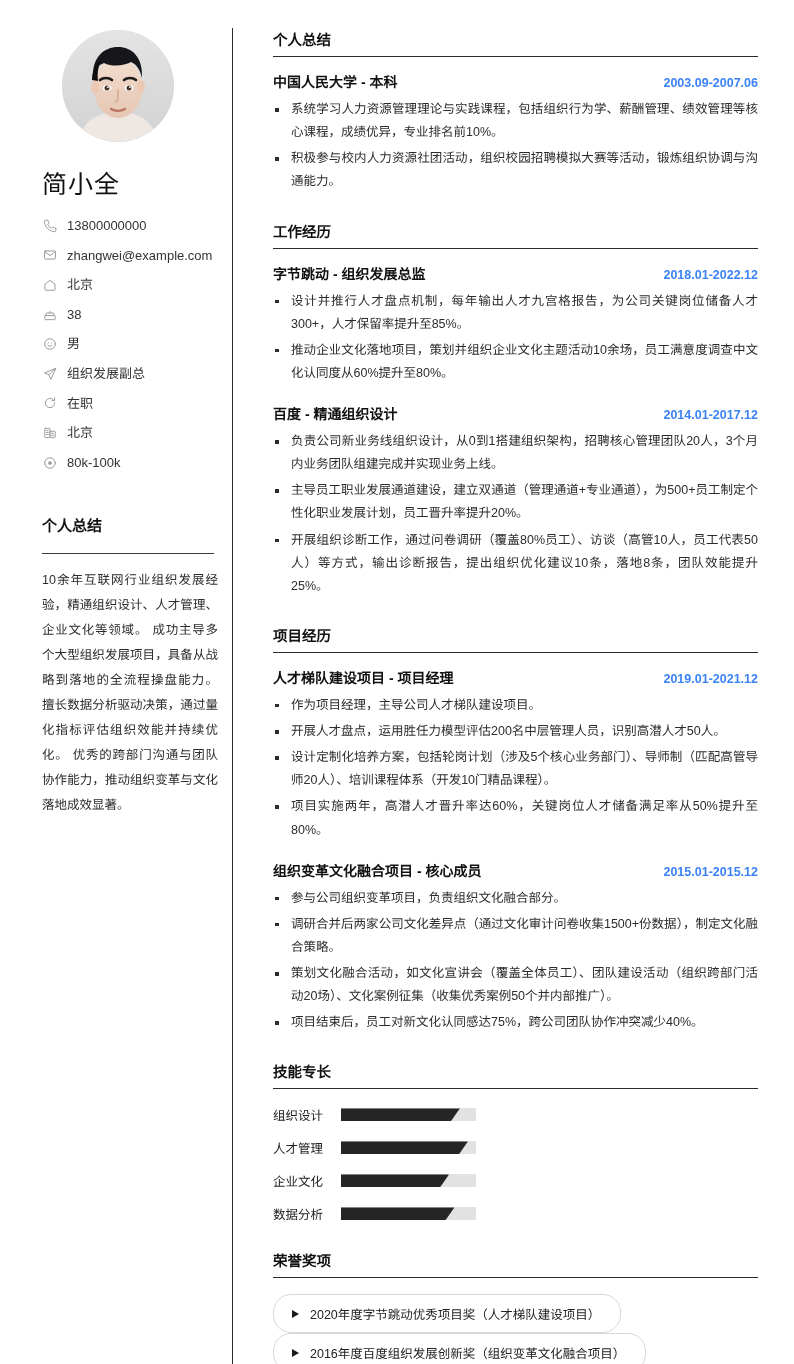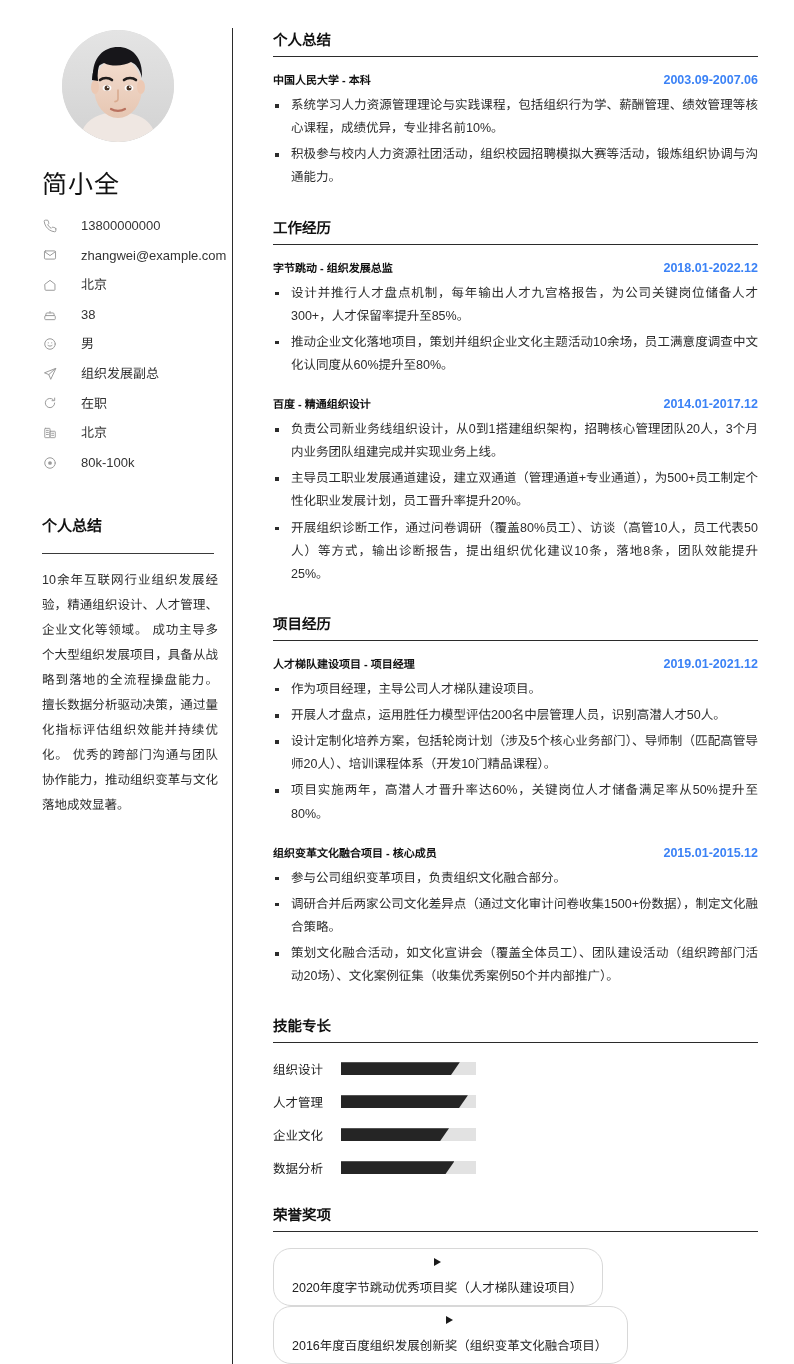--- a/index.html
+++ b/index.html
@@ -59,21 +59,21 @@
     letter-spacing: 1px;
     color: #111;
     margin-bottom: 18px;
     padding-left: 10px;
   }
 
   .contact-list { list-style: none; padding-left: 10px; }
   .contact-item {
     display: flex;
     align-items: center;
-    gap: 24px;
+    gap: 10px;
     font-size: 13px;
     color: #333;
     margin-bottom: 14px;
     line-height: 1.2;
   }
   .contact-icon {
     width: 15px;
     height: 15px;
     flex: 0 0 15px;
     display: inline-flex;
@@ -120,21 +120,21 @@
   .entry { margin-bottom: 18px; }
   .entry:last-child { margin-bottom: 0; }
   .entry-head {
     display: flex;
     justify-content: space-between;
     align-items: baseline;
     margin-bottom: 7px;
     gap: 12px;
   }
   .entry-title {
-    font-size: 11px;
+    font-size: 14px;
     font-weight: bold;
     color: #111;
   }
   .entry-date {
     font-size: 12.5px;
     font-weight: bold;
     color: #3b82f6;
     white-space: nowrap;
   }
   .bullets { list-style: none; }
@@ -199,21 +199,21 @@
     align-items: center;
     gap: 11px;
     border: 1px solid #d8d8d8;
     border-radius: 18px;
     padding: 9px 20px 9px 18px;
     margin-bottom: 11px;
     font-size: 12.5px;
     color: #222;
     background: #fff;
   }
-  .honor-item:last-child { margin-bottom: 0; flex-direction: column; }
+  .honor-item:last-child { margin-bottom: 0; }
   .honor-arrow {
     width: 0; height: 0;
     border-left: 7px solid #1a1a1a;
     border-top: 4.5px solid transparent;
     border-bottom: 4.5px solid transparent;
     flex: 0 0 auto;
   }
   .honor-row { display: block; }
 </style>
 </head>
@@ -420,20 +420,21 @@
 
       <div class="entry">
         <div class="entry-head">
           <span class="entry-title">组织变革文化融合项目 - 核心成员</span>
           <span class="entry-date">2015.01-2015.12</span>
         </div>
         <ul class="bullets">
           <li>参与公司组织变革项目，负责组织文化融合部分。</li>
           <li>调研合并后两家公司文化差异点（通过文化审计问卷收集1500+份数据），制定文化融合策略。</li>
           <li>策划文化融合活动，如文化宣讲会（覆盖全体员工）、团队建设活动（组织跨部门活动20场）、文化案例征集（收集优秀案例50个并内部推广）。</li>
+          <li>项目结束后，员工对新文化认同感达75%，跨公司团队协作冲突减少40%。</li>
         </ul>
       </div>
     </section>
 
     <section class="section">
       <h2 class="section-heading">技能专长</h2>
       <div class="skills-grid">
         <div class="skill-row">
           <span class="skill-label">组织设计</span>
           <span class="skill-track">

